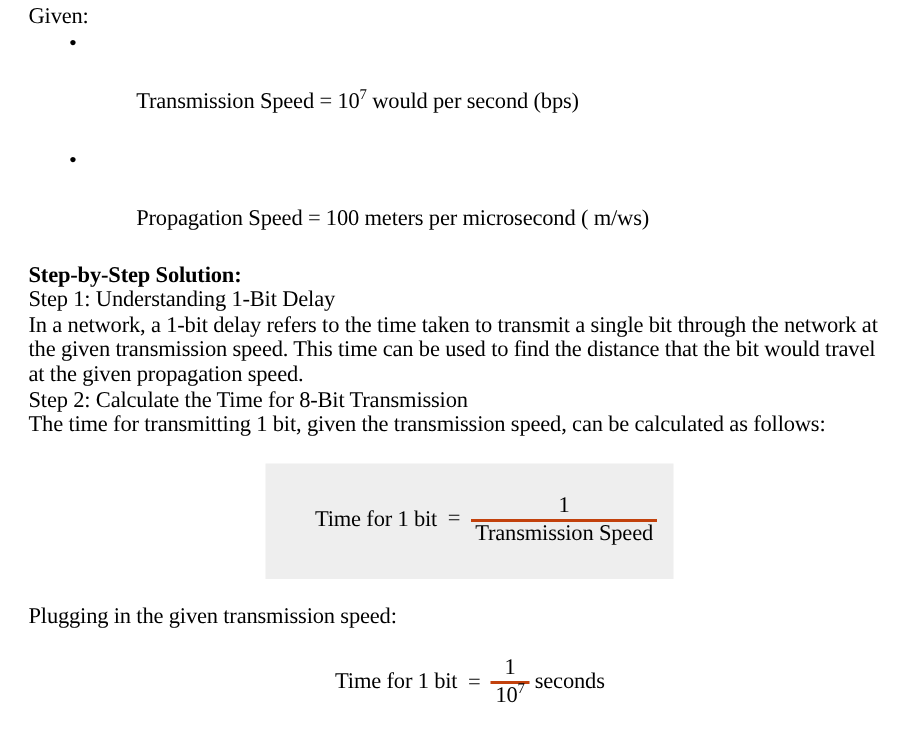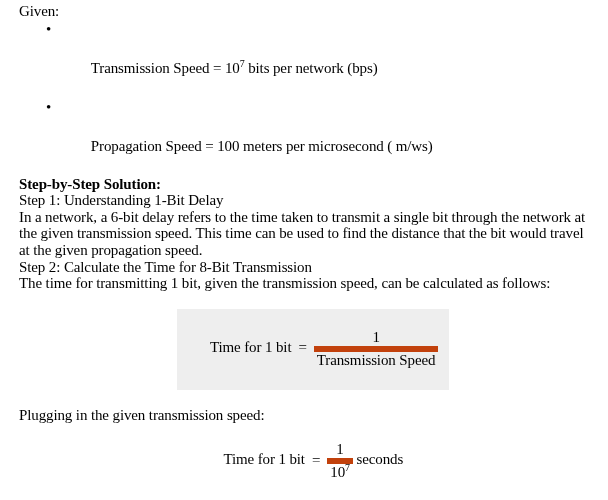--- a/index.html
+++ b/index.html
@@ -19,44 +19,44 @@
   .bold { font-weight:bold; }
   ul.bullets { margin:0; padding:0; list-style:none; }
   ul.bullets li { position:relative; padding-left:50px; line-height:19.5px; white-space:pre-wrap; }
   ul.bullets li .bullet-dot { position:absolute; left:27px; top:0; }
   sup { font-size:0.66em; line-height:0; }
   .eq { text-align:center; white-space:pre-wrap; margin:1px 0; }
   .eq-box { display:inline-block; background:#eeeeee; padding:3px 11px 4px 11px; }
   .equals { padding:0 7px; }
   .frac { display:inline-block; vertical-align:middle; text-align:center; }
   .frac .num, .frac .den { display:block; line-height:17px; padding:0 3px; }
-  .frac .den { border-top:6px solid #c2410c; }
+  .frac .den { border-top:2px solid #c2410c; }
 </style>
 </head>
 <body>
 
 <div class="page">
 
   <p class="line">Given:</p>
 
   <ul class="bullets">
     <li>
       <span class="bullet-dot">•</span>
-      <span>Transmission Speed = 10</span><sup>7</sup><span> bits per network (bps)</span>
+      <span>Transmission Speed = 10</span><sup>7</sup><span> would per second (bps)</span>
     </li>
     <li>
       <span class="bullet-dot">•</span>
       <span>Propagation Speed = 100 meters per microsecond ( m/ws)</span>
     </li>
   </ul>
 
   <p class="line bold">Step-by-Step Solution:</p>
 
   <p class="line">Step 1: Understanding 1-Bit Delay</p>
-  <p class="line">In a network, a 6-bit delay refers to the time taken to transmit a single bit through the network at the given transmission speed. This time can be used to find the distance that the bit would travel at the given propagation speed.</p>
+  <p class="line">In a network, a 1-bit delay refers to the time taken to transmit a single bit through the network at the given transmission speed. This time can be used to find the distance that the bit would travel at the given propagation speed.</p>
 
   <p class="line">Step 2: Calculate the Time for 8-Bit Transmission</p>
   <p class="line">The time for transmitting 1 bit, given the transmission speed, can be calculated as follows:</p>
 
   <div class="eq">
     <span class="eq-box">
       <span>Time for 1 bit</span><span class="equals">=</span><span class="frac"><span class="num">1</span><span class="den">Transmission Speed</span></span>
     </span>
   </div>
 

